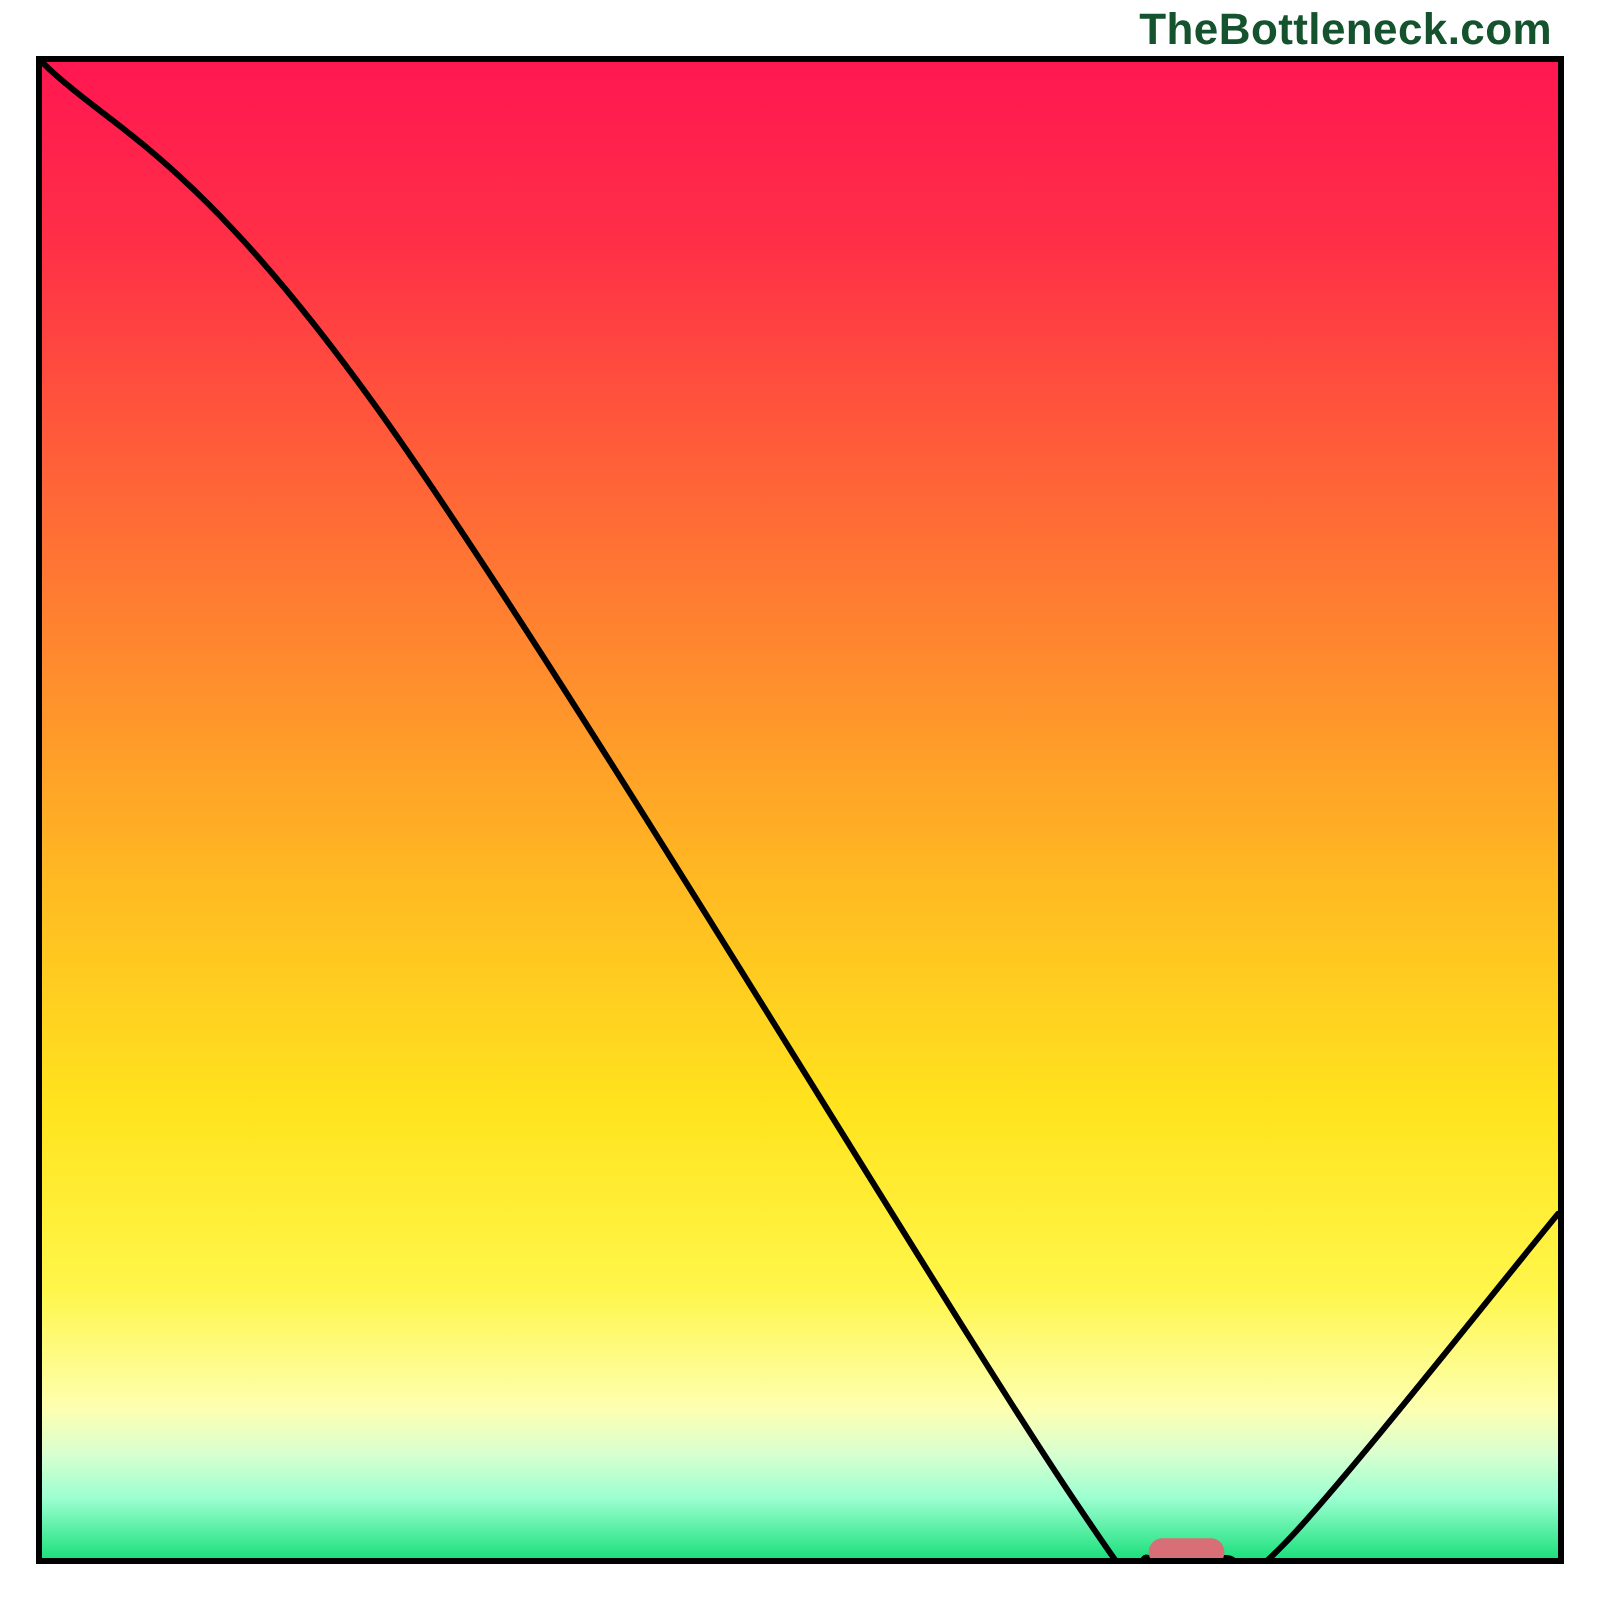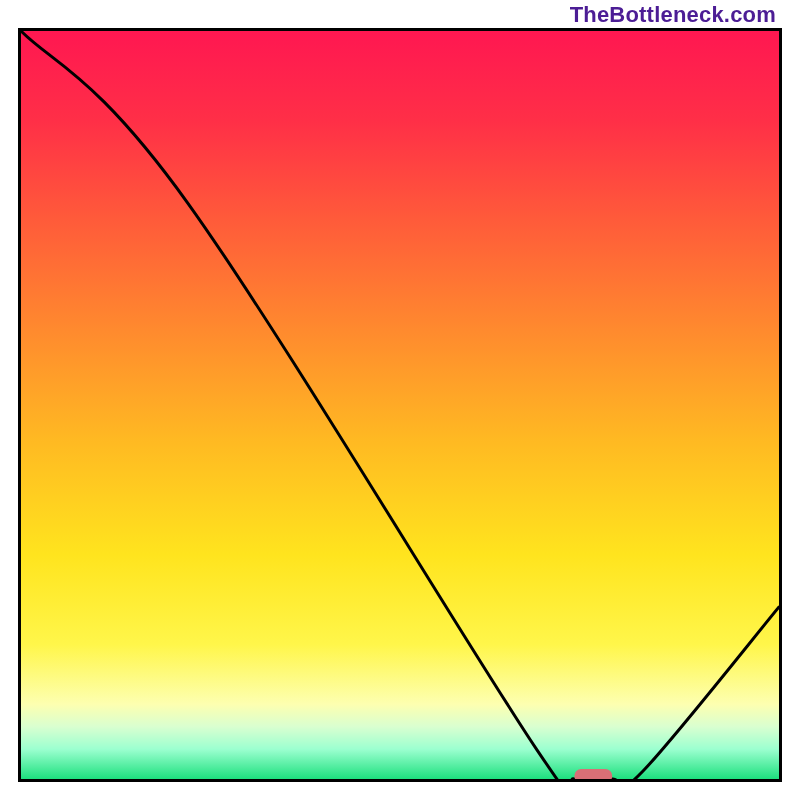--- a/index.html
+++ b/index.html
@@ -16,21 +16,21 @@
     width: 800px;
     height: 800px;
   }
   
   .watermark {
     position: absolute;
     top: 2px;
     right: 24px;
     font-size: 22px;
     font-weight: 700;
-    color: #4c1d95;
+    color: #14532d;
     letter-spacing: 0.2px;
     font-family: Arial, Helvetica, sans-serif;
   }
   
   .chartbox {
     position: absolute;
     left: 18px;
     top: 28px;
     width: 764px;   
     height: 754px;  

